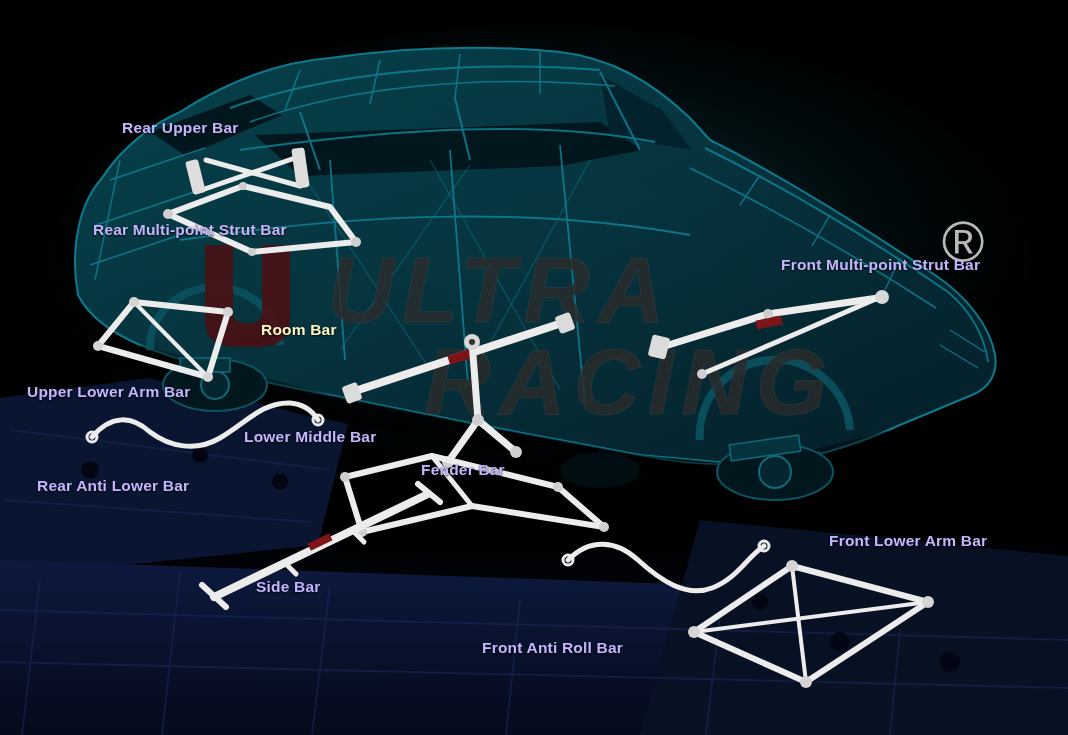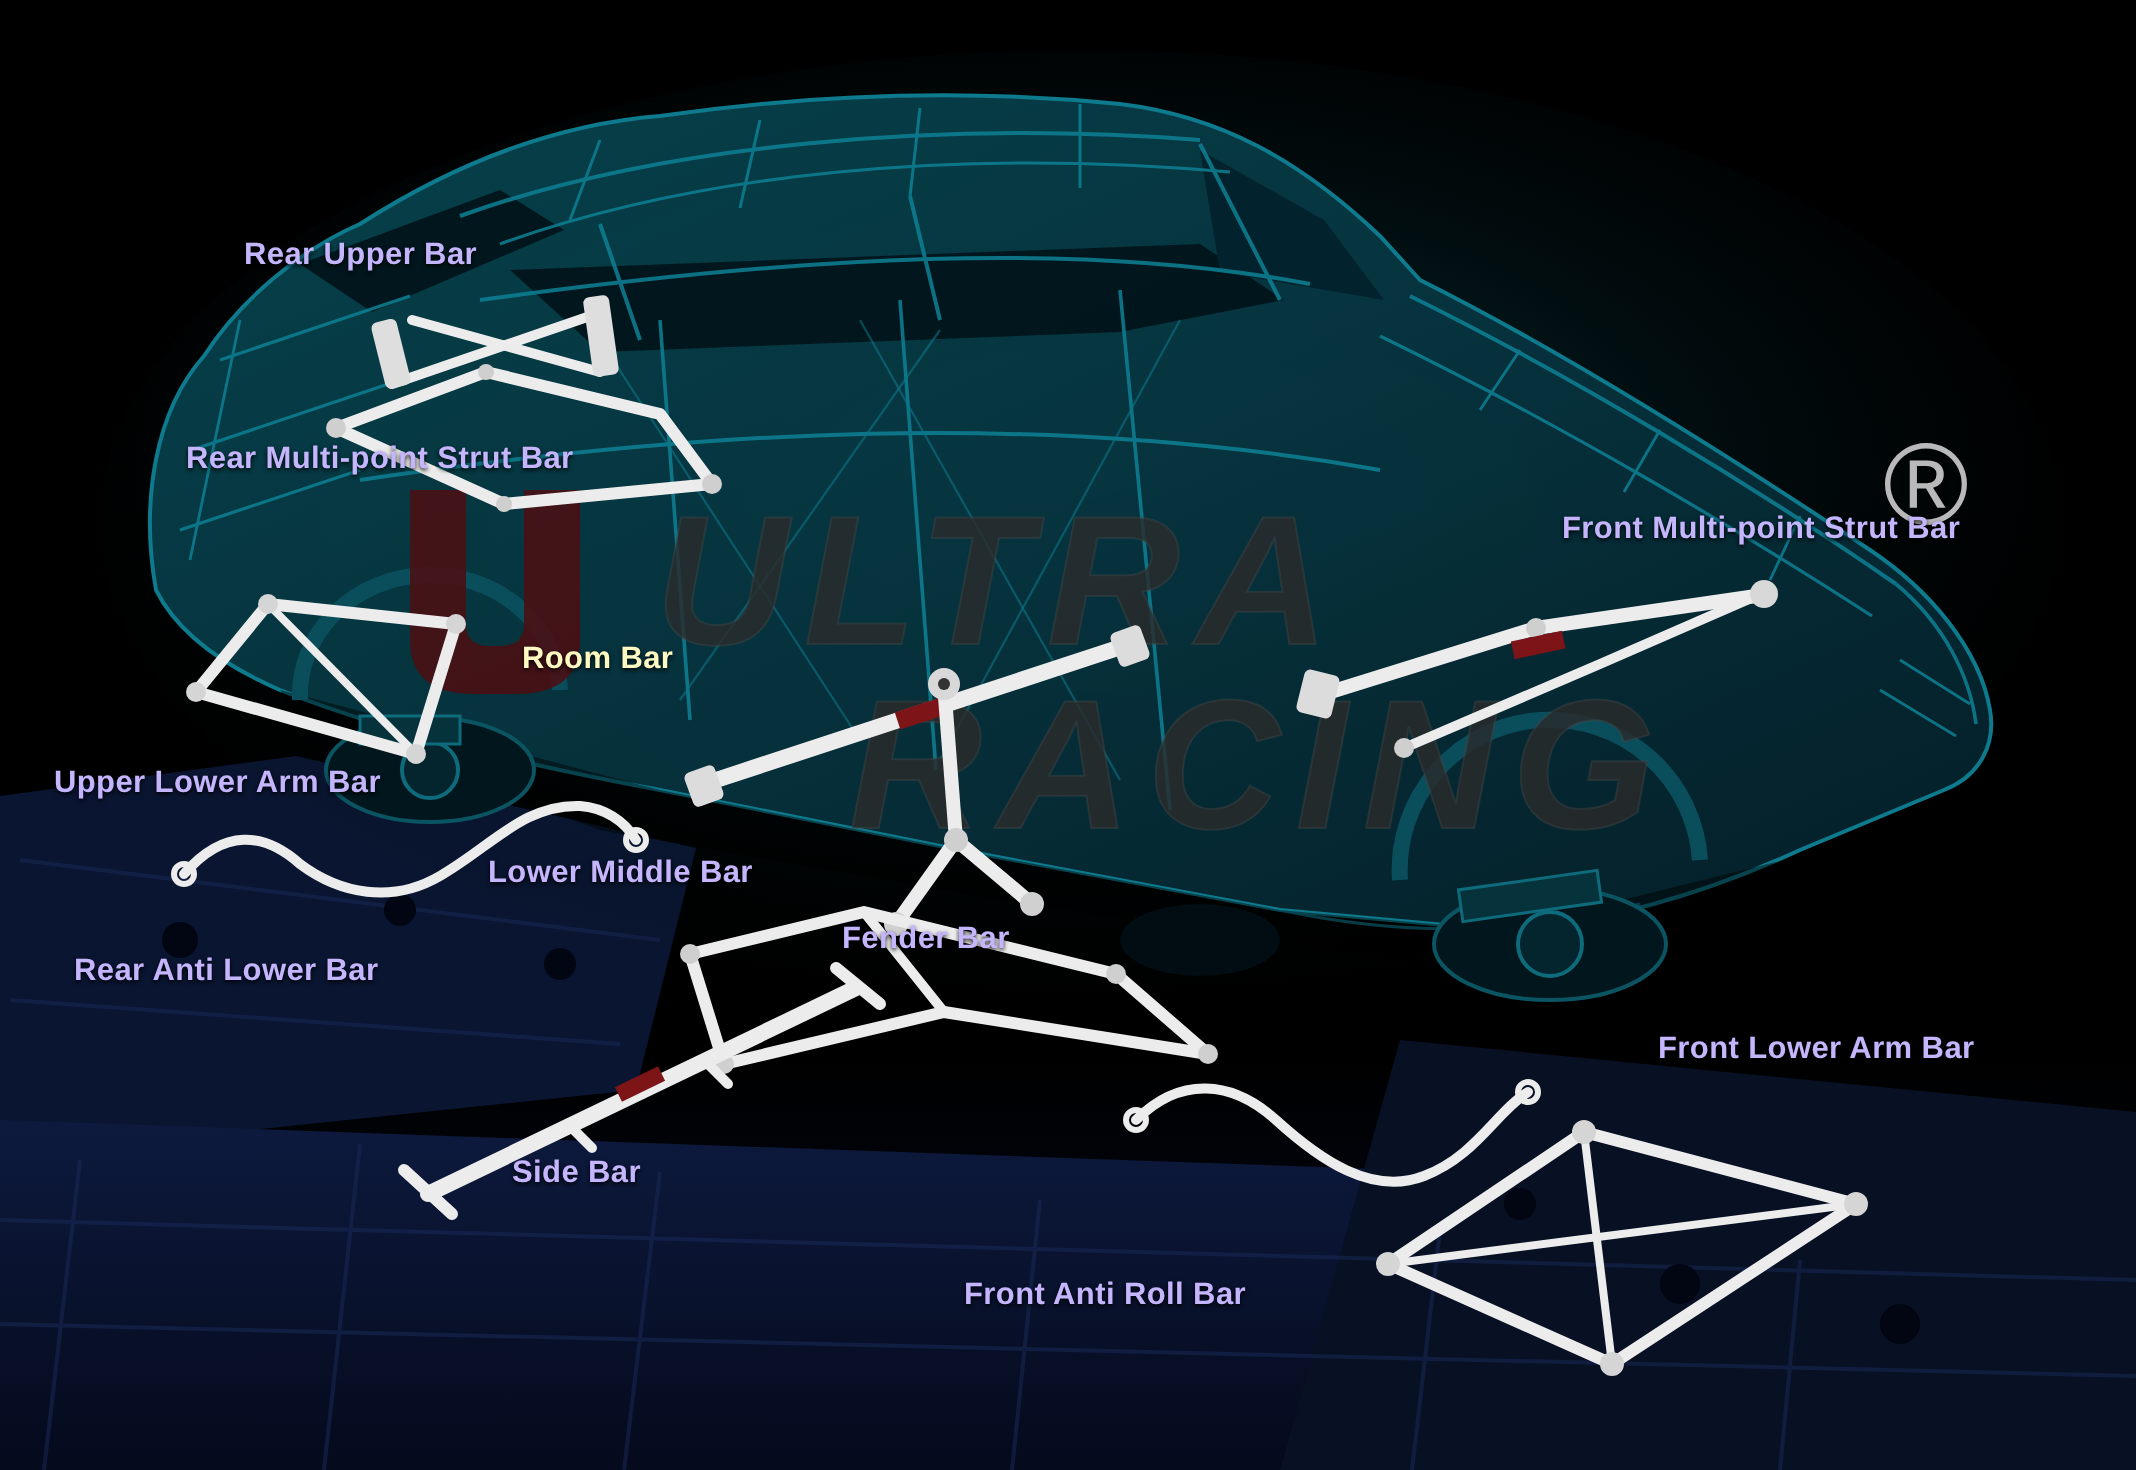--- a/index.html
+++ b/index.html
@@ -252,15 +252,15 @@
 <div class="label" style="left:122px;top:119px;">Rear Upper Bar</div>
 <div class="label" style="left:93px;top:221px;">Rear Multi-point Strut Bar</div>
 <div class="label" style="left:781px;top:256px;">Front Multi-point Strut Bar</div>
 <div class="label room" style="left:261px;top:321px;">Room Bar</div>
 <div class="label" style="left:27px;top:383px;">Upper Lower Arm Bar</div>
 <div class="label" style="left:244px;top:428px;">Lower Middle Bar</div>
 <div class="label" style="left:421px;top:461px;">Fender Bar</div>
 <div class="label" style="left:37px;top:477px;">Rear Anti Lower Bar</div>
 <div class="label" style="left:256px;top:578px;">Side Bar</div>
 <div class="label" style="left:482px;top:639px;">Front Anti Roll Bar</div>
-<div class="label" style="left:829px;top:516px;text-align:right;">Front Lower Arm Bar</div>
+<div class="label" style="left:829px;top:532px;text-align:right;">Front Lower Arm Bar</div>
 
 </div>
 
 </body></html>

